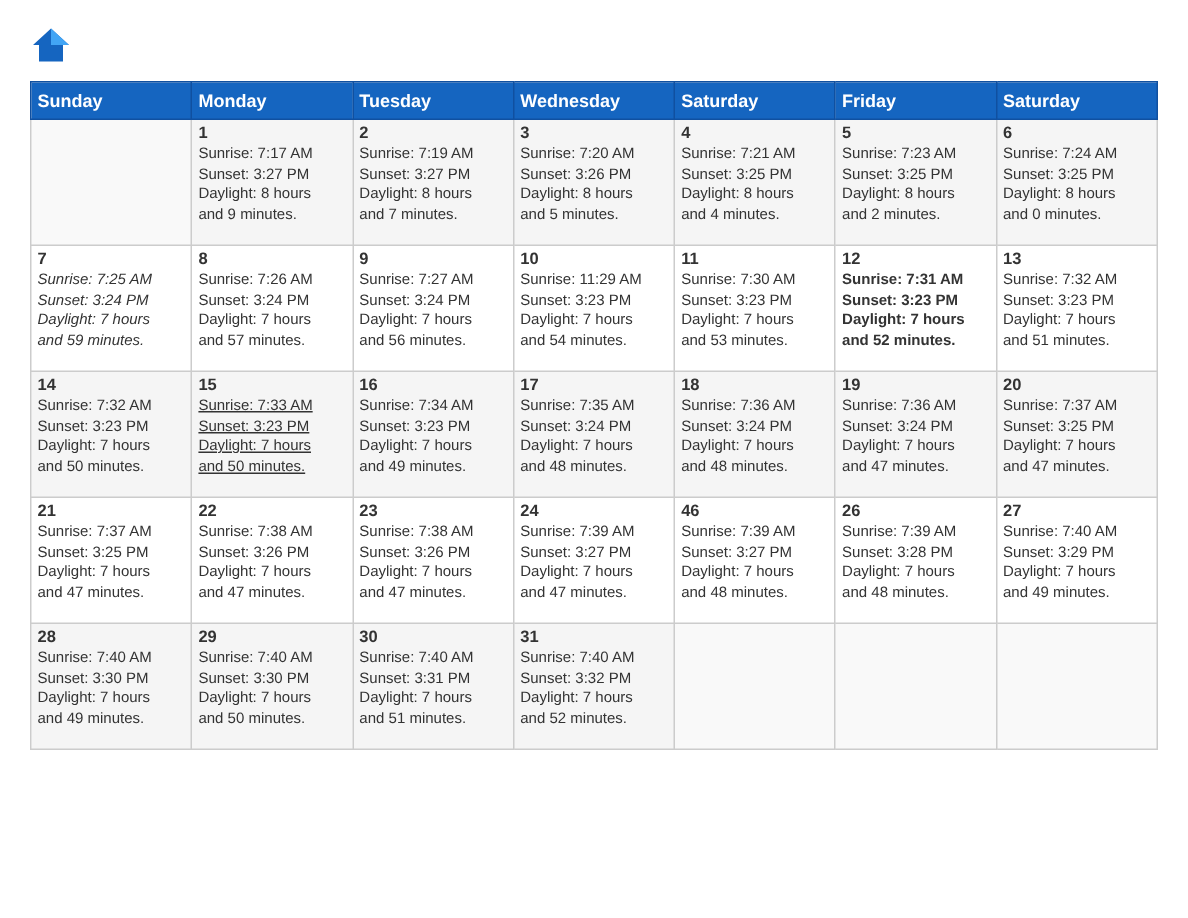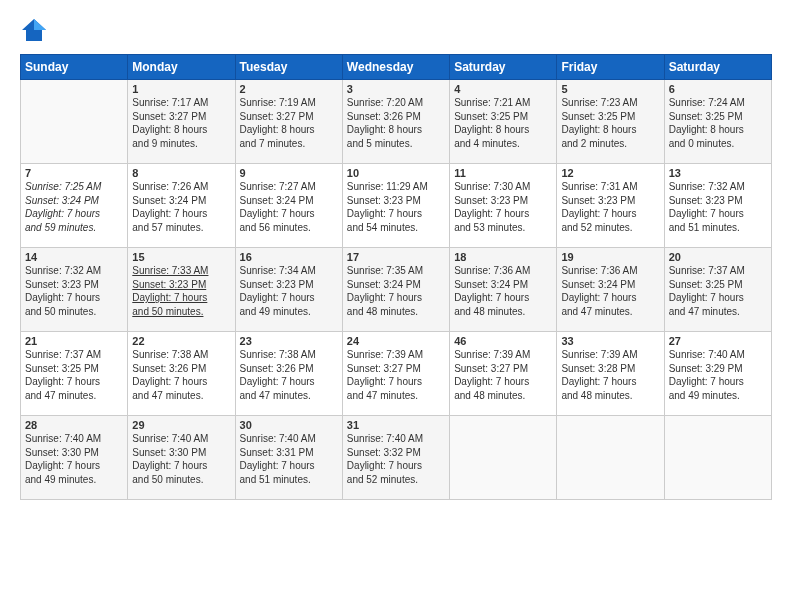--- a/index.html
+++ b/index.html
@@ -201,21 +201,21 @@
           </td>
           <td>
             <span class="day-num">11</span>
             <div class="day-info" style="white-space: pre-line;">Sunrise: 7:30 AM
 Sunset: 3:23 PM
 Daylight: 7 hours
 and 53 minutes.</div>
           </td>
           <td>
             <span class="day-num">12</span>
-            <div class="day-info" style="white-space: pre-line;">Sunrise: 7:31 AM
+            <div class="day-info" style="white-space: pre-line; font-weight: bold;">Sunrise: 7:31 AM
 Sunset: 3:23 PM
 Daylight: 7 hours
 and 52 minutes.</div>
           </td>
           <td>
             <span class="day-num">13</span>
             <div class="day-info" style="white-space: pre-line;">Sunrise: 7:32 AM
 Sunset: 3:23 PM
 Daylight: 7 hours
 and 51 minutes.</div>
@@ -302,21 +302,21 @@
 and 47 minutes.</div>
           </td>
           <td>
             <span class="day-num">46</span>
             <div class="day-info" style="white-space: pre-line;">Sunrise: 7:39 AM
 Sunset: 3:27 PM
 Daylight: 7 hours
 and 48 minutes.</div>
           </td>
           <td>
-            <span class="day-num">33</span>
+            <span class="day-num">26</span>
             <div class="day-info" style="white-space: pre-line;">Sunrise: 7:39 AM
 Sunset: 3:28 PM
 Daylight: 7 hours
 and 48 minutes.</div>
           </td>
           <td>
             <span class="day-num">27</span>
             <div class="day-info" style="white-space: pre-line;">Sunrise: 7:40 AM
 Sunset: 3:29 PM
 Daylight: 7 hours

